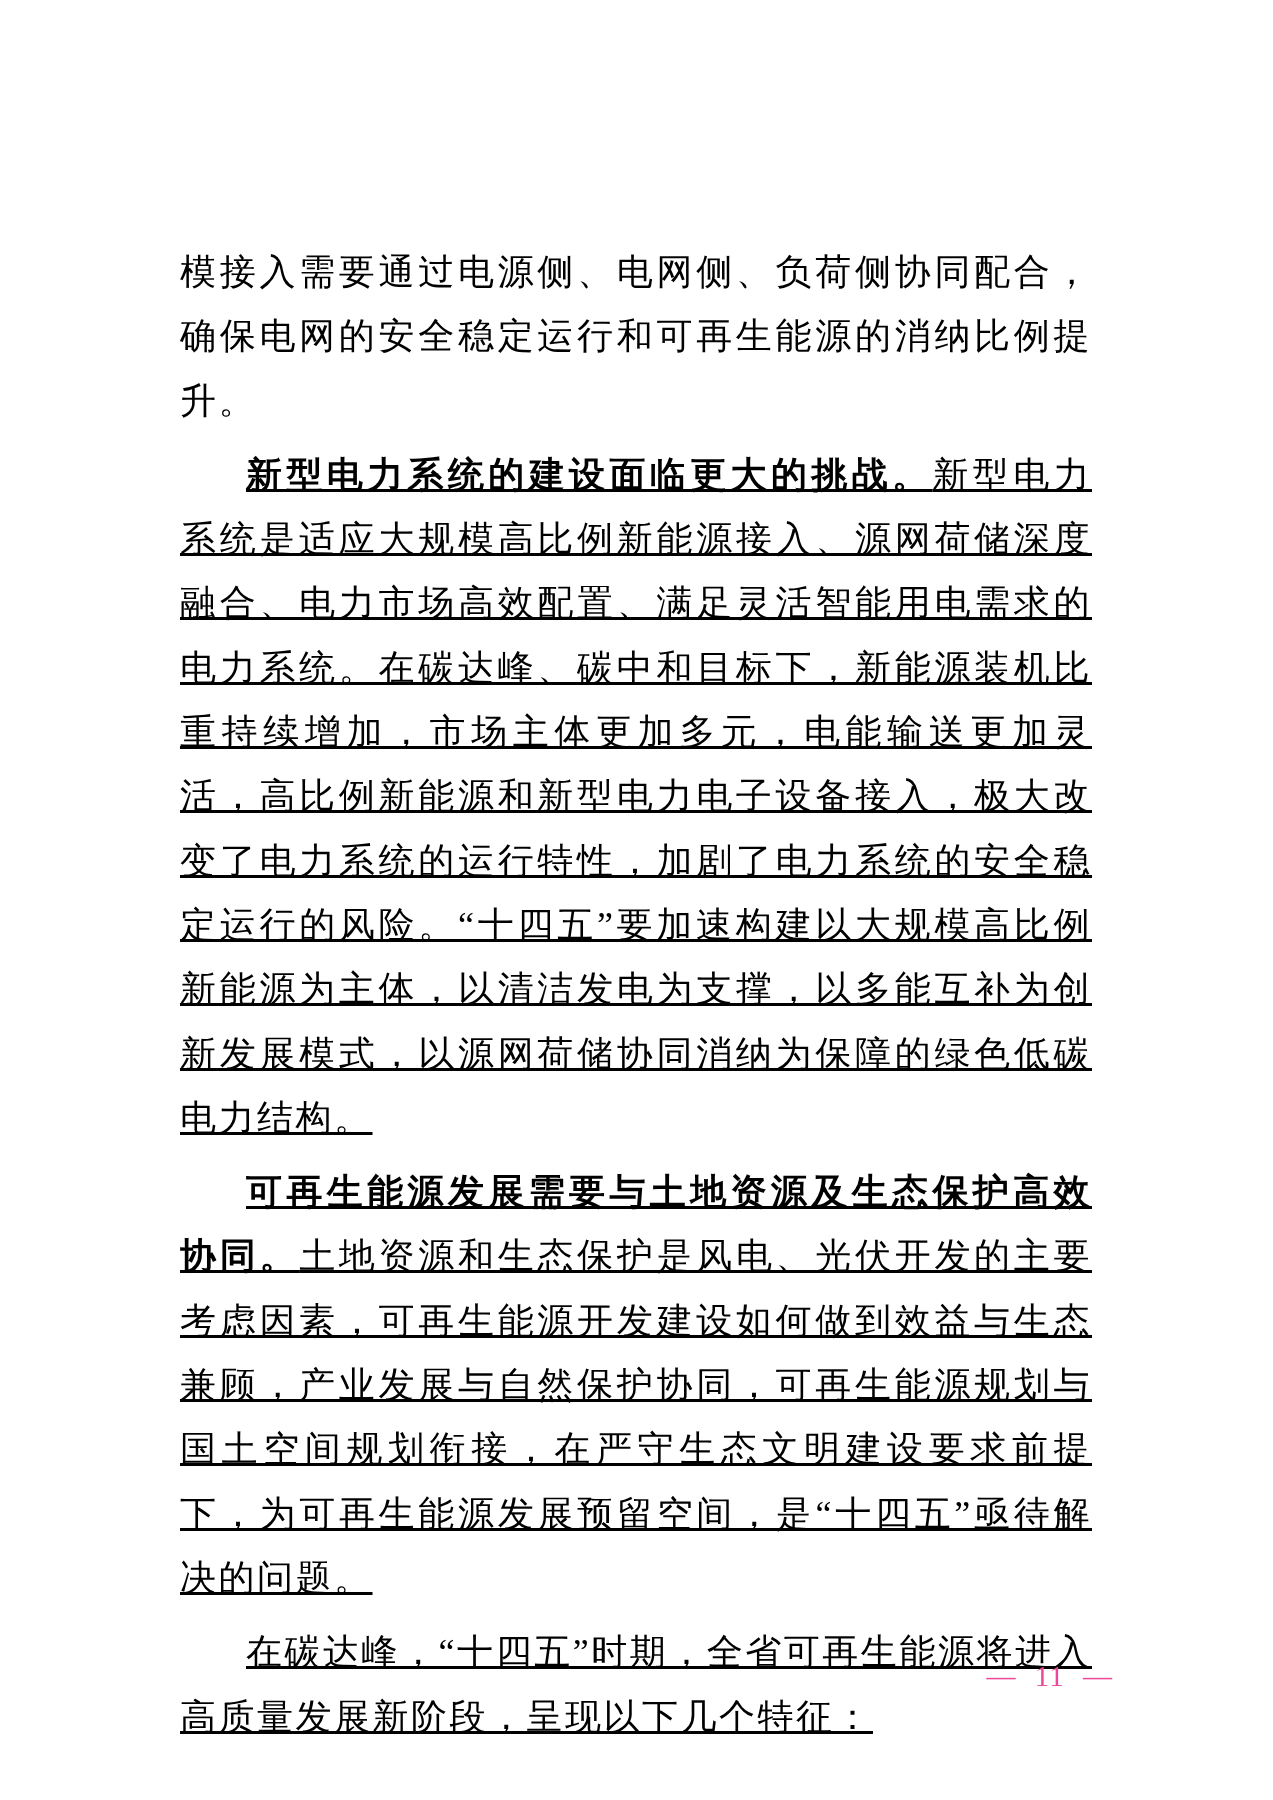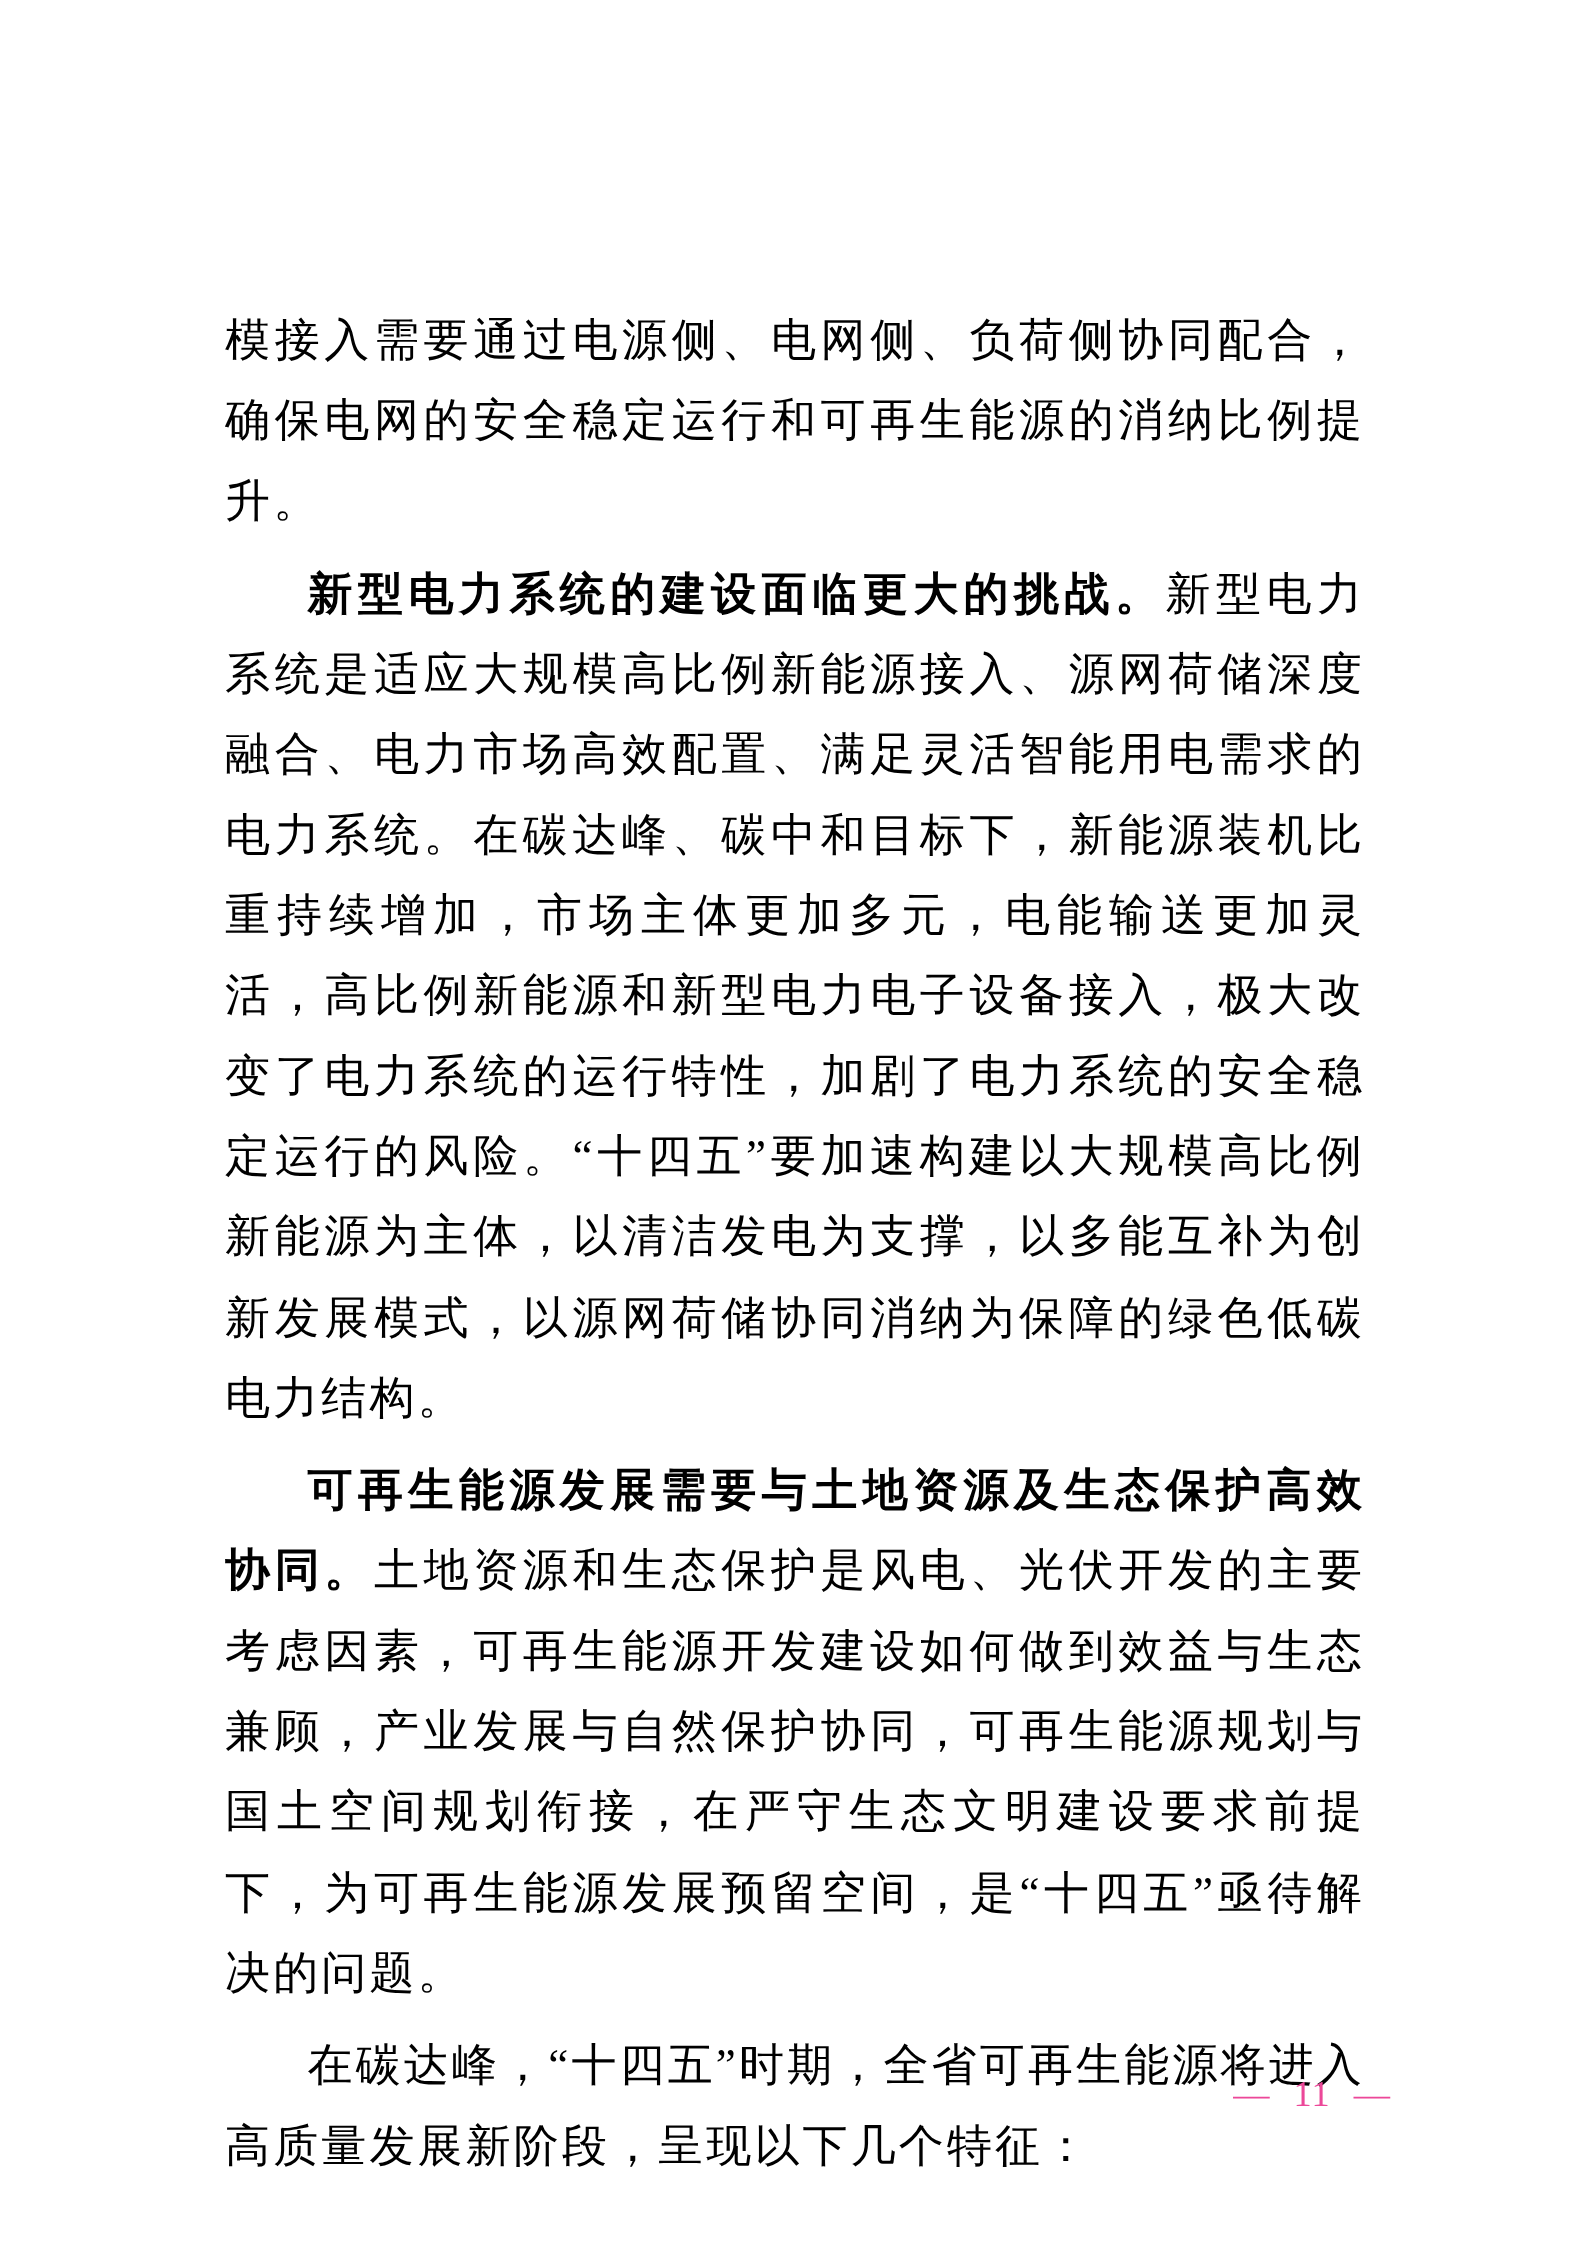--- a/index.html
+++ b/index.html
@@ -26,20 +26,21 @@
     letter-spacing: 2.5px;
     text-align: justify;
     text-justify: inter-character;
   }
   .para {
     margin: 10px;
     padding: 0;
   }
   .para.indent {
     text-indent: 66px;
+    text-decoration: underline;
   }
   .seg.bold {
     font-weight: bold;
   }
   .page-footer {
     position: absolute;
     top: 1660px;
     right: 160px;
     font-size: 29px;
     letter-spacing: 1px;

